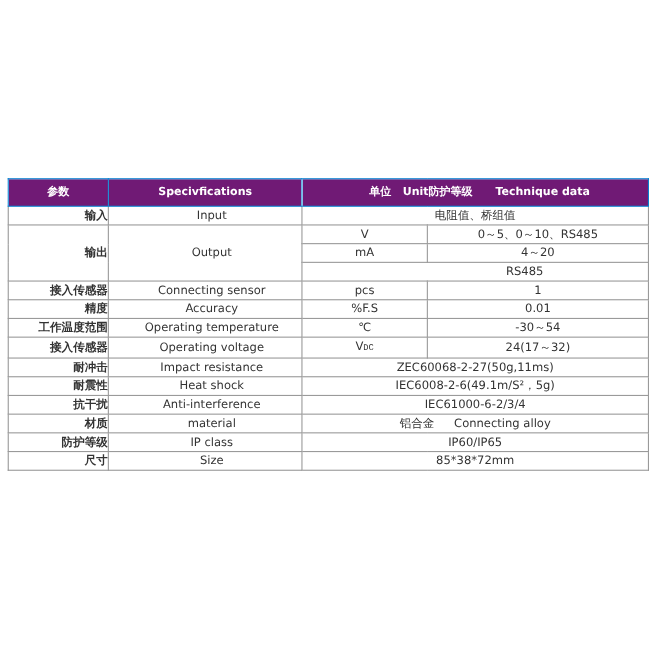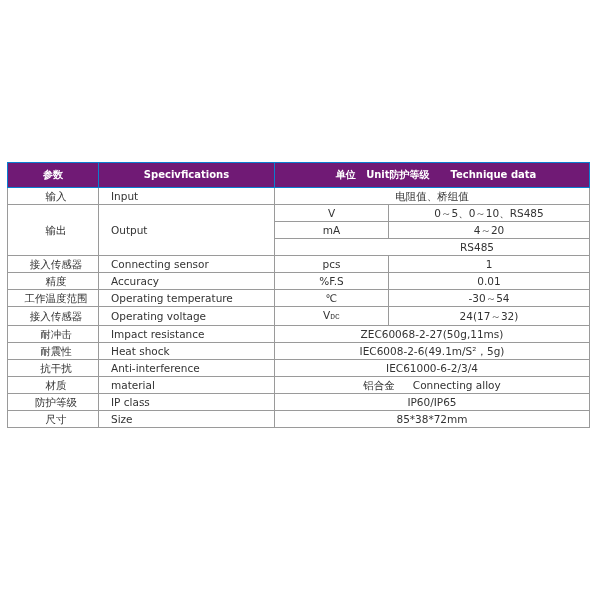--- a/index.html
+++ b/index.html
@@ -4,22 +4,22 @@
 <style>
   html, body { margin:0; padding:0; background:#ffffff; }
   body { width:600px; height:600px; position:relative; overflow:hidden;
          font-family:"DejaVu Sans", "Liberation Sans", sans-serif; color:#333; }
   .spec-table { position:absolute; left:7px; top:162px; width:582px;
                 border-collapse:collapse; table-layout:fixed; font-size:10.5px; }
   .spec-table td, .spec-table th { border:1px solid #9a9a9a; padding:0; height:16px; line-height:16px;
                 white-space:nowrap; overflow:hidden; }
   .spec-table thead th { background:#701a75; color:#fff; font-weight:bold; height:24px;
                 line-height:24px; border-color:#0a7fd0; font-size:10px; }
-  .c1 { text-align:center; padding-left:6px !important; }
-  .c2 { text-align:left; padding-left:12px !important; }
+  .c1 { text-align:right; padding-left:6px !important;font-weight:bold; }
+  .c2 { text-align:center; padding-left:12px !important; }
   .ctr { text-align:center; }
   .hdr-split { display:flex; justify-content:center; padding:0 20px 0 18px; }
   .gap { display:inline-block; width:18px; }
 </style>
 </head>
 <body>
 
 <table class="spec-table">
   <colgroup>
     <col style="width:91px">

